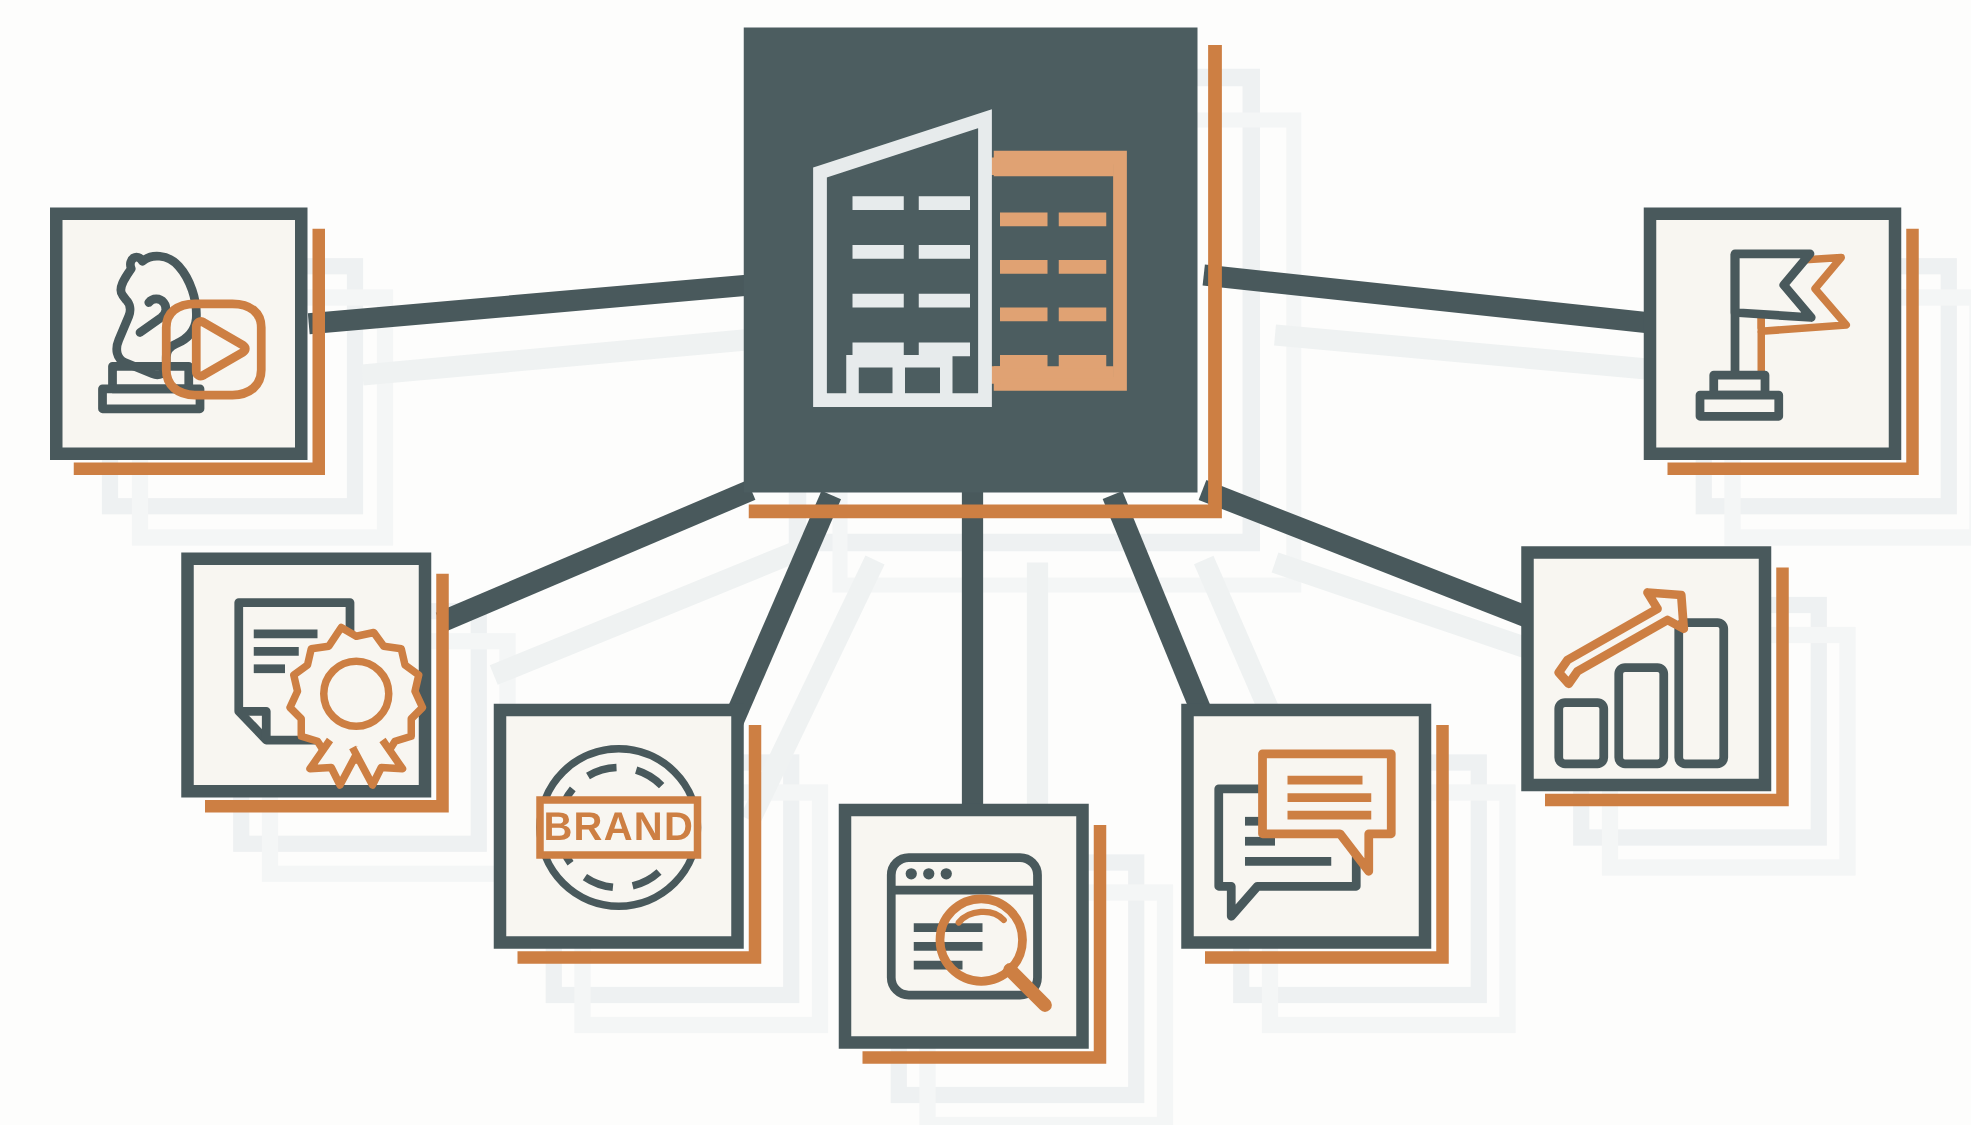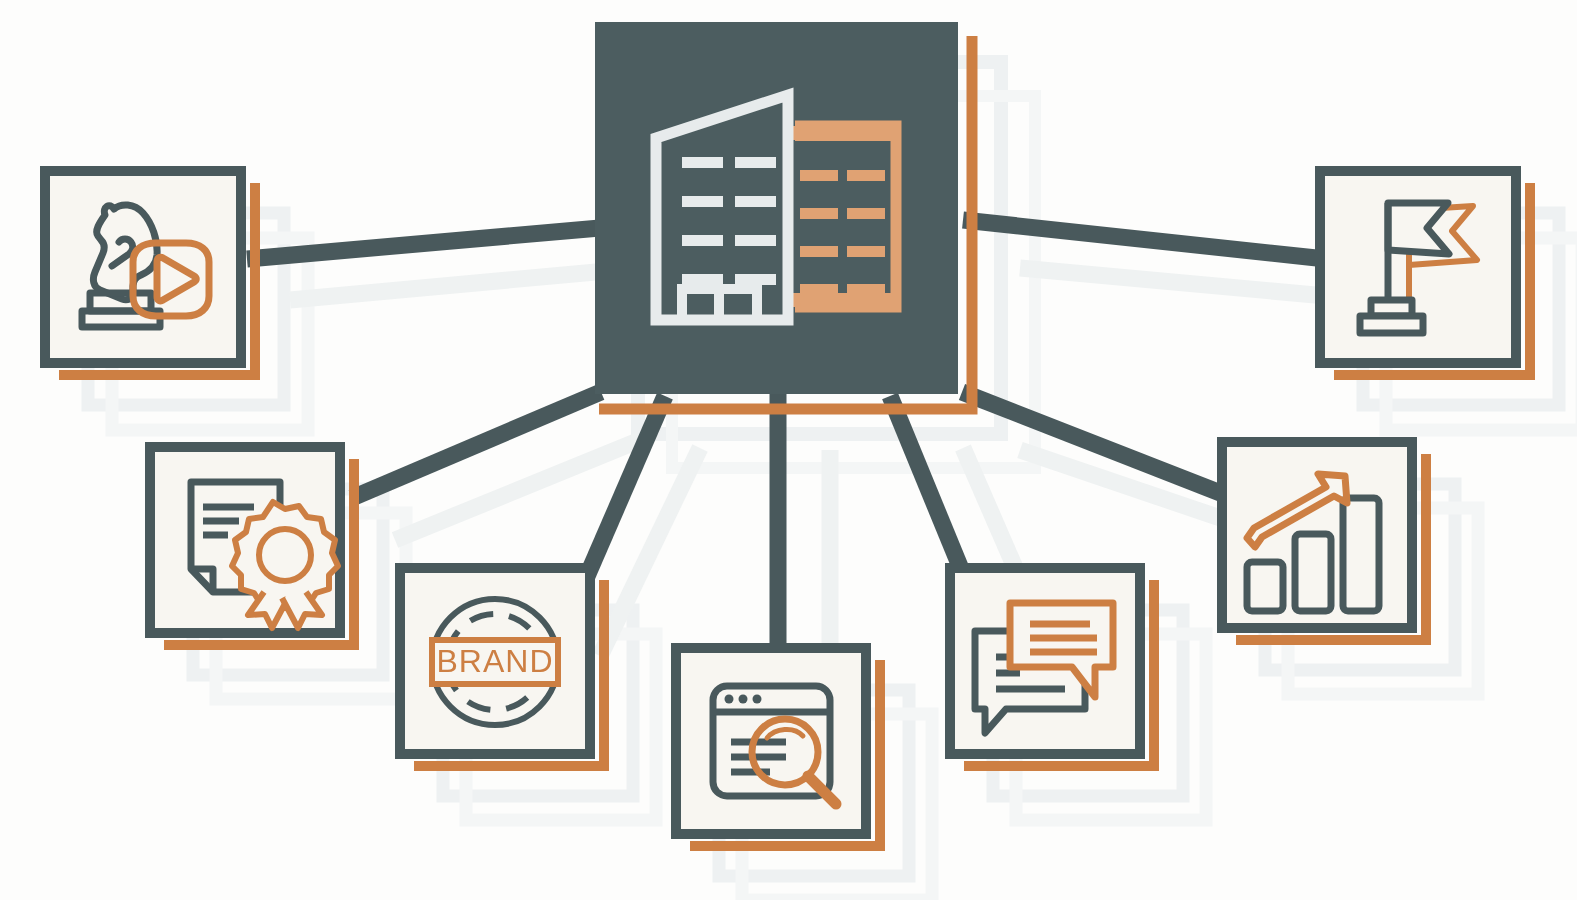--- a/index.html
+++ b/index.html
@@ -10,20 +10,21 @@
   }
   body {
     font-family: "Liberation Sans", sans-serif;
   }
   #stage {
     position: relative;
     width: 1577px;
     height: 900px;
     background: #fdfdfc;
     overflow: hidden;
+    font-weight: bold;
   }
   #diagram-svg {
     position: absolute;
     left: 0;
     top: 0;
     width: 1577px;
     height: 900px;
     display: block;
   }
 </style>

